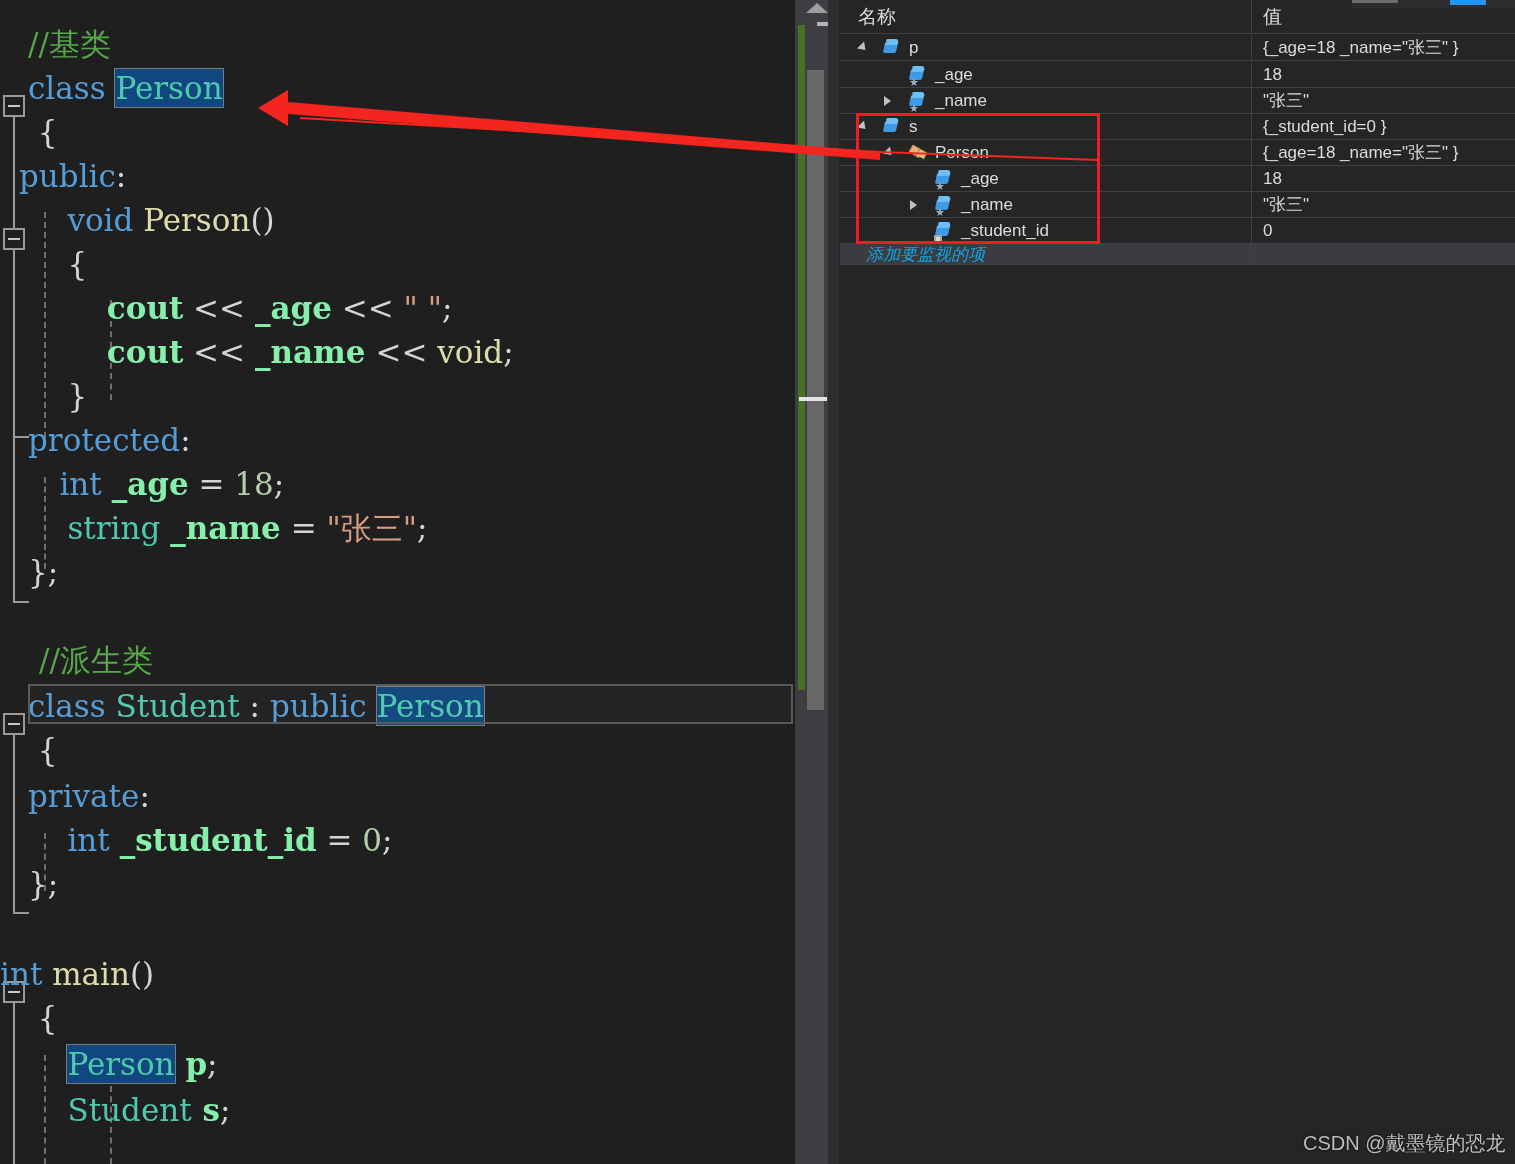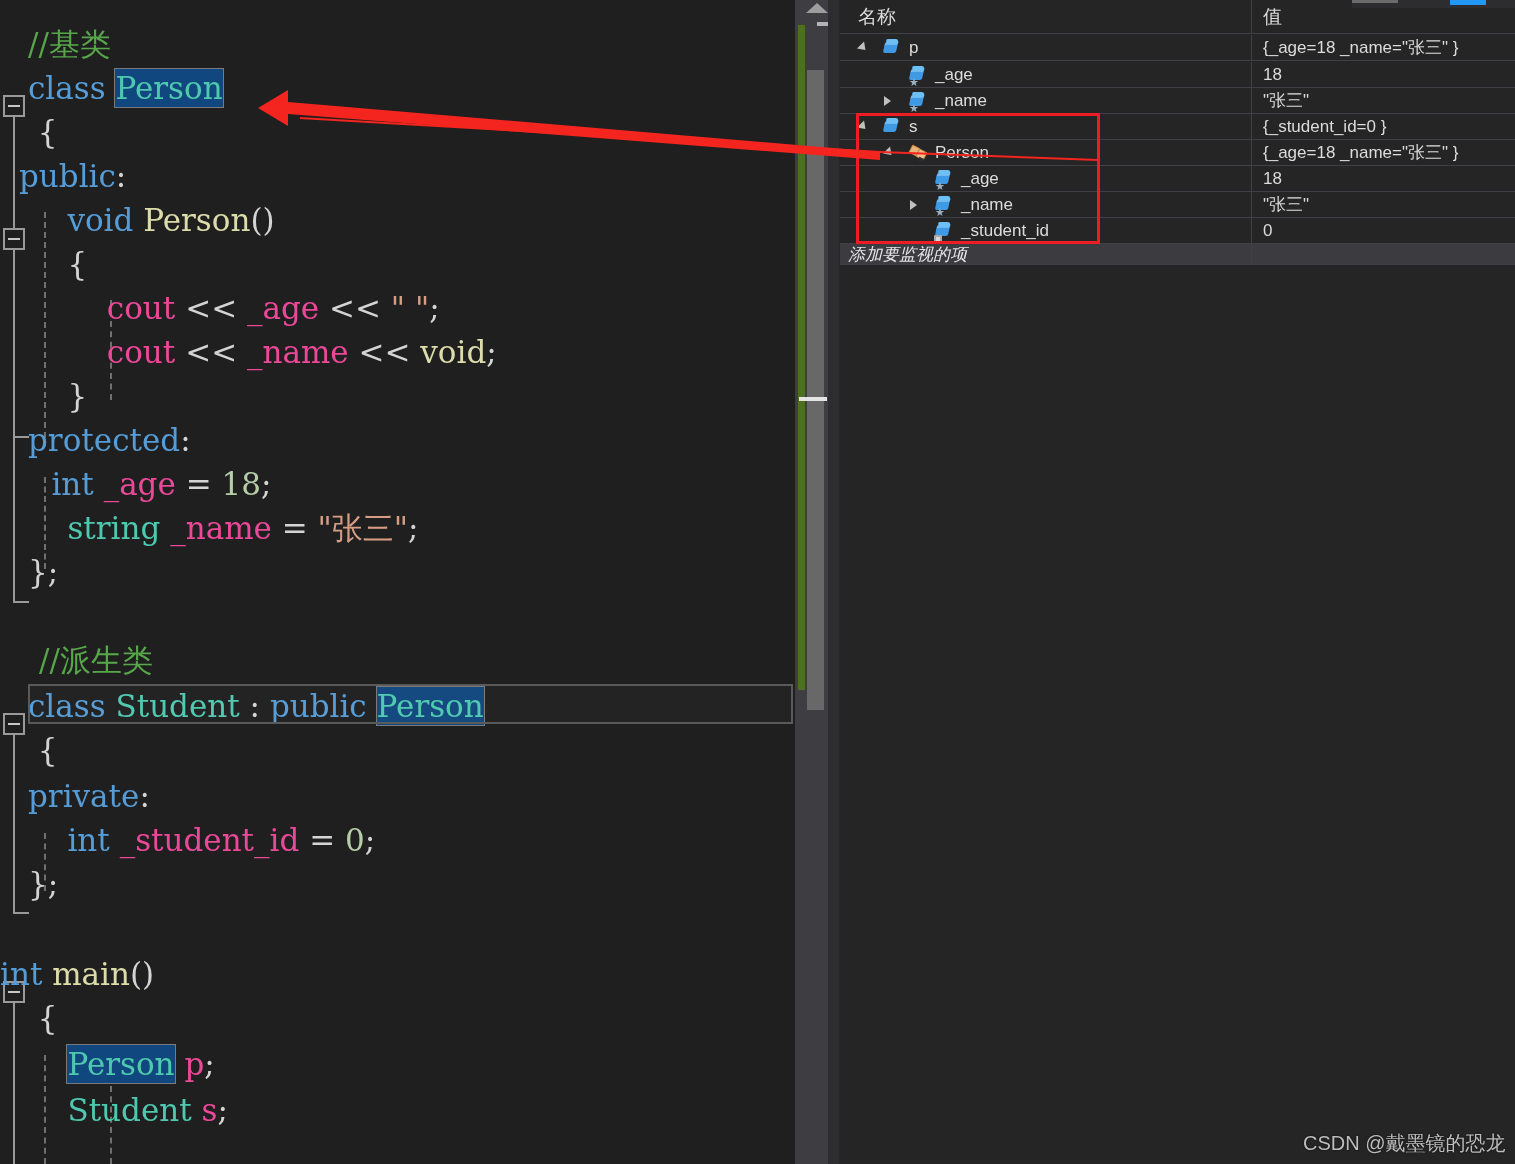--- a/index.html
+++ b/index.html
@@ -45,21 +45,21 @@
   }
 
   
   .t-comment  { color: #57a64a; }
   .t-key      { color: #569cd6; }
   .t-type     { color: #4ec9b0; }
   .t-fn       { color: #dcdcaa; }
   .t-punct    { color: #d4d4d4; }
   .t-num      { color: #b5cea8; }
   .t-str      { color: #d69d85; }
-  .t-var      { color: #ec4899; }
+  .t-var      { color: #86efac; font-weight: bold; }
   .t-brace    { color: #d4d4d4; }
   .t-op       { color: #d4d4d4; }
 
   .hl-sel {
     background: #11477f;
     outline: 1px solid #7a7a7a;
     padding: 1px 0;
   }
   .linebox {
     position: absolute;
@@ -198,22 +198,22 @@
     position: absolute; left: 9px; top: 8px;
     font-size: 11px; color: #2b2b2b; line-height: 10px;
   }
 
   #watch-add-row {
     position: absolute; left: 0; top: 244px; width: 675px; height: 21px;
     background: #3b3b40; border-bottom: 1px solid #3f3f46;
   }
   #watch-add-row .wcell-name { border-right: 1px solid #3f3f46; width: 412px; }
   #watch-add-text {
-    position: absolute; left: 8px; top: 0;
-    color: #e5e5e5; font-size: 17px; font-style: italic; line-height: 21px;
+    position: absolute; left: 26px; top: 0;
+    color: #0ea5e9; font-size: 17px; font-style: italic; line-height: 21px;
   }
 
   #redbox {
     position: absolute; left: 856px; top: 113px; width: 244px; height: 131px;
     border: 3px solid #ee1c25;
     pointer-events: none;
   }
 
   
   #topstrip { position: absolute; left: 1352px; top: 0; width: 163px; height: 8px; background: #2d2d30; }
@@ -265,21 +265,21 @@
         <div class="code-line" style="top: 22px; padding-left: 28px;"><span class="t-comment">//基类</span></div>
         <div class="code-line" style="top: 66px; padding-left: 28px;"><span class="t-key">class </span><span class="t-type hl-sel">Person</span></div>
         <div class="code-line" style="top: 110px; padding-left: 28px;"><span class="t-brace"> {</span></div>
         <div class="code-line" style="top: 154px; padding-left: 19px;"><span class="t-key">public</span><span class="t-punct">:</span></div>
         <div class="code-line" style="top: 198px; padding-left: 28px;"><span class="t-punct">    </span><span class="t-key">void </span><span class="t-fn">Person</span><span class="t-punct">()</span></div>
         <div class="code-line" style="top: 242px; padding-left: 28px;"><span class="t-brace">    {</span></div>
         <div class="code-line" style="top: 286px; padding-left: 28px;"><span class="t-punct">        </span><span class="t-var">cout</span><span class="t-op"> &lt;&lt; </span><span class="t-var">_age</span><span class="t-op"> &lt;&lt; </span><span class="t-str">" "</span><span class="t-punct">;</span></div>
         <div class="code-line" style="top: 330px; padding-left: 28px;"><span class="t-punct">        </span><span class="t-var">cout</span><span class="t-op"> &lt;&lt; </span><span class="t-var">_name</span><span class="t-op"> &lt;&lt; </span><span class="t-fn">void</span><span class="t-punct">;</span></div>
         <div class="code-line" style="top: 374px; padding-left: 28px;"><span class="t-brace">    }</span></div>
         <div class="code-line" style="top: 418px; padding-left: 28px;"><span class="t-key">protected</span><span class="t-punct">:</span></div>
-        <div class="code-line" style="top: 462px; padding-left: 12px;"><span class="t-punct">    </span><span class="t-key">int </span><span class="t-var">_age</span><span class="t-op"> = </span><span class="t-num">18</span><span class="t-punct">;</span></div>
+        <div class="code-line" style="top: 462px; padding-left: 20px;"><span class="t-punct">    </span><span class="t-key">int </span><span class="t-var">_age</span><span class="t-op"> = </span><span class="t-num">18</span><span class="t-punct">;</span></div>
         <div class="code-line" style="top: 506px; padding-left: 28px;"><span class="t-punct">    </span><span class="t-type">string </span><span class="t-var">_name</span><span class="t-op"> = </span><span class="t-str">"张三"</span><span class="t-punct">;</span></div>
         <div class="code-line" style="top: 550px; padding-left: 28px;"><span class="t-brace">};</span></div>
         <div class="code-line" style="top: 594px; padding-left: 28px;"></div>
         <div class="code-line" style="top: 638px; padding-left: 39px;"><span class="t-comment">//派生类</span></div>
         <div class="code-line" style="top: 684px; padding-left: 28px;"><span class="t-key">class </span><span class="t-type">Student</span><span class="t-punct"> : </span><span class="t-key">public </span><span class="t-type hl-sel">Person</span></div>
         <div class="code-line" style="top: 728px; padding-left: 28px;"><span class="t-brace"> {</span></div>
         <div class="code-line" style="top: 774px; padding-left: 28px;"><span class="t-key">private</span><span class="t-punct">:</span></div>
         <div class="code-line" style="top: 818px; padding-left: 28px;"><span class="t-punct">    </span><span class="t-key">int </span><span class="t-var">_student_id</span><span class="t-op"> = </span><span class="t-num">0</span><span class="t-punct">;</span></div>
         <div class="code-line" style="top: 862px; padding-left: 28px;"><span class="t-brace">};</span></div>
         <div class="code-line" style="top: 906px; padding-left: 28px;"></div>

